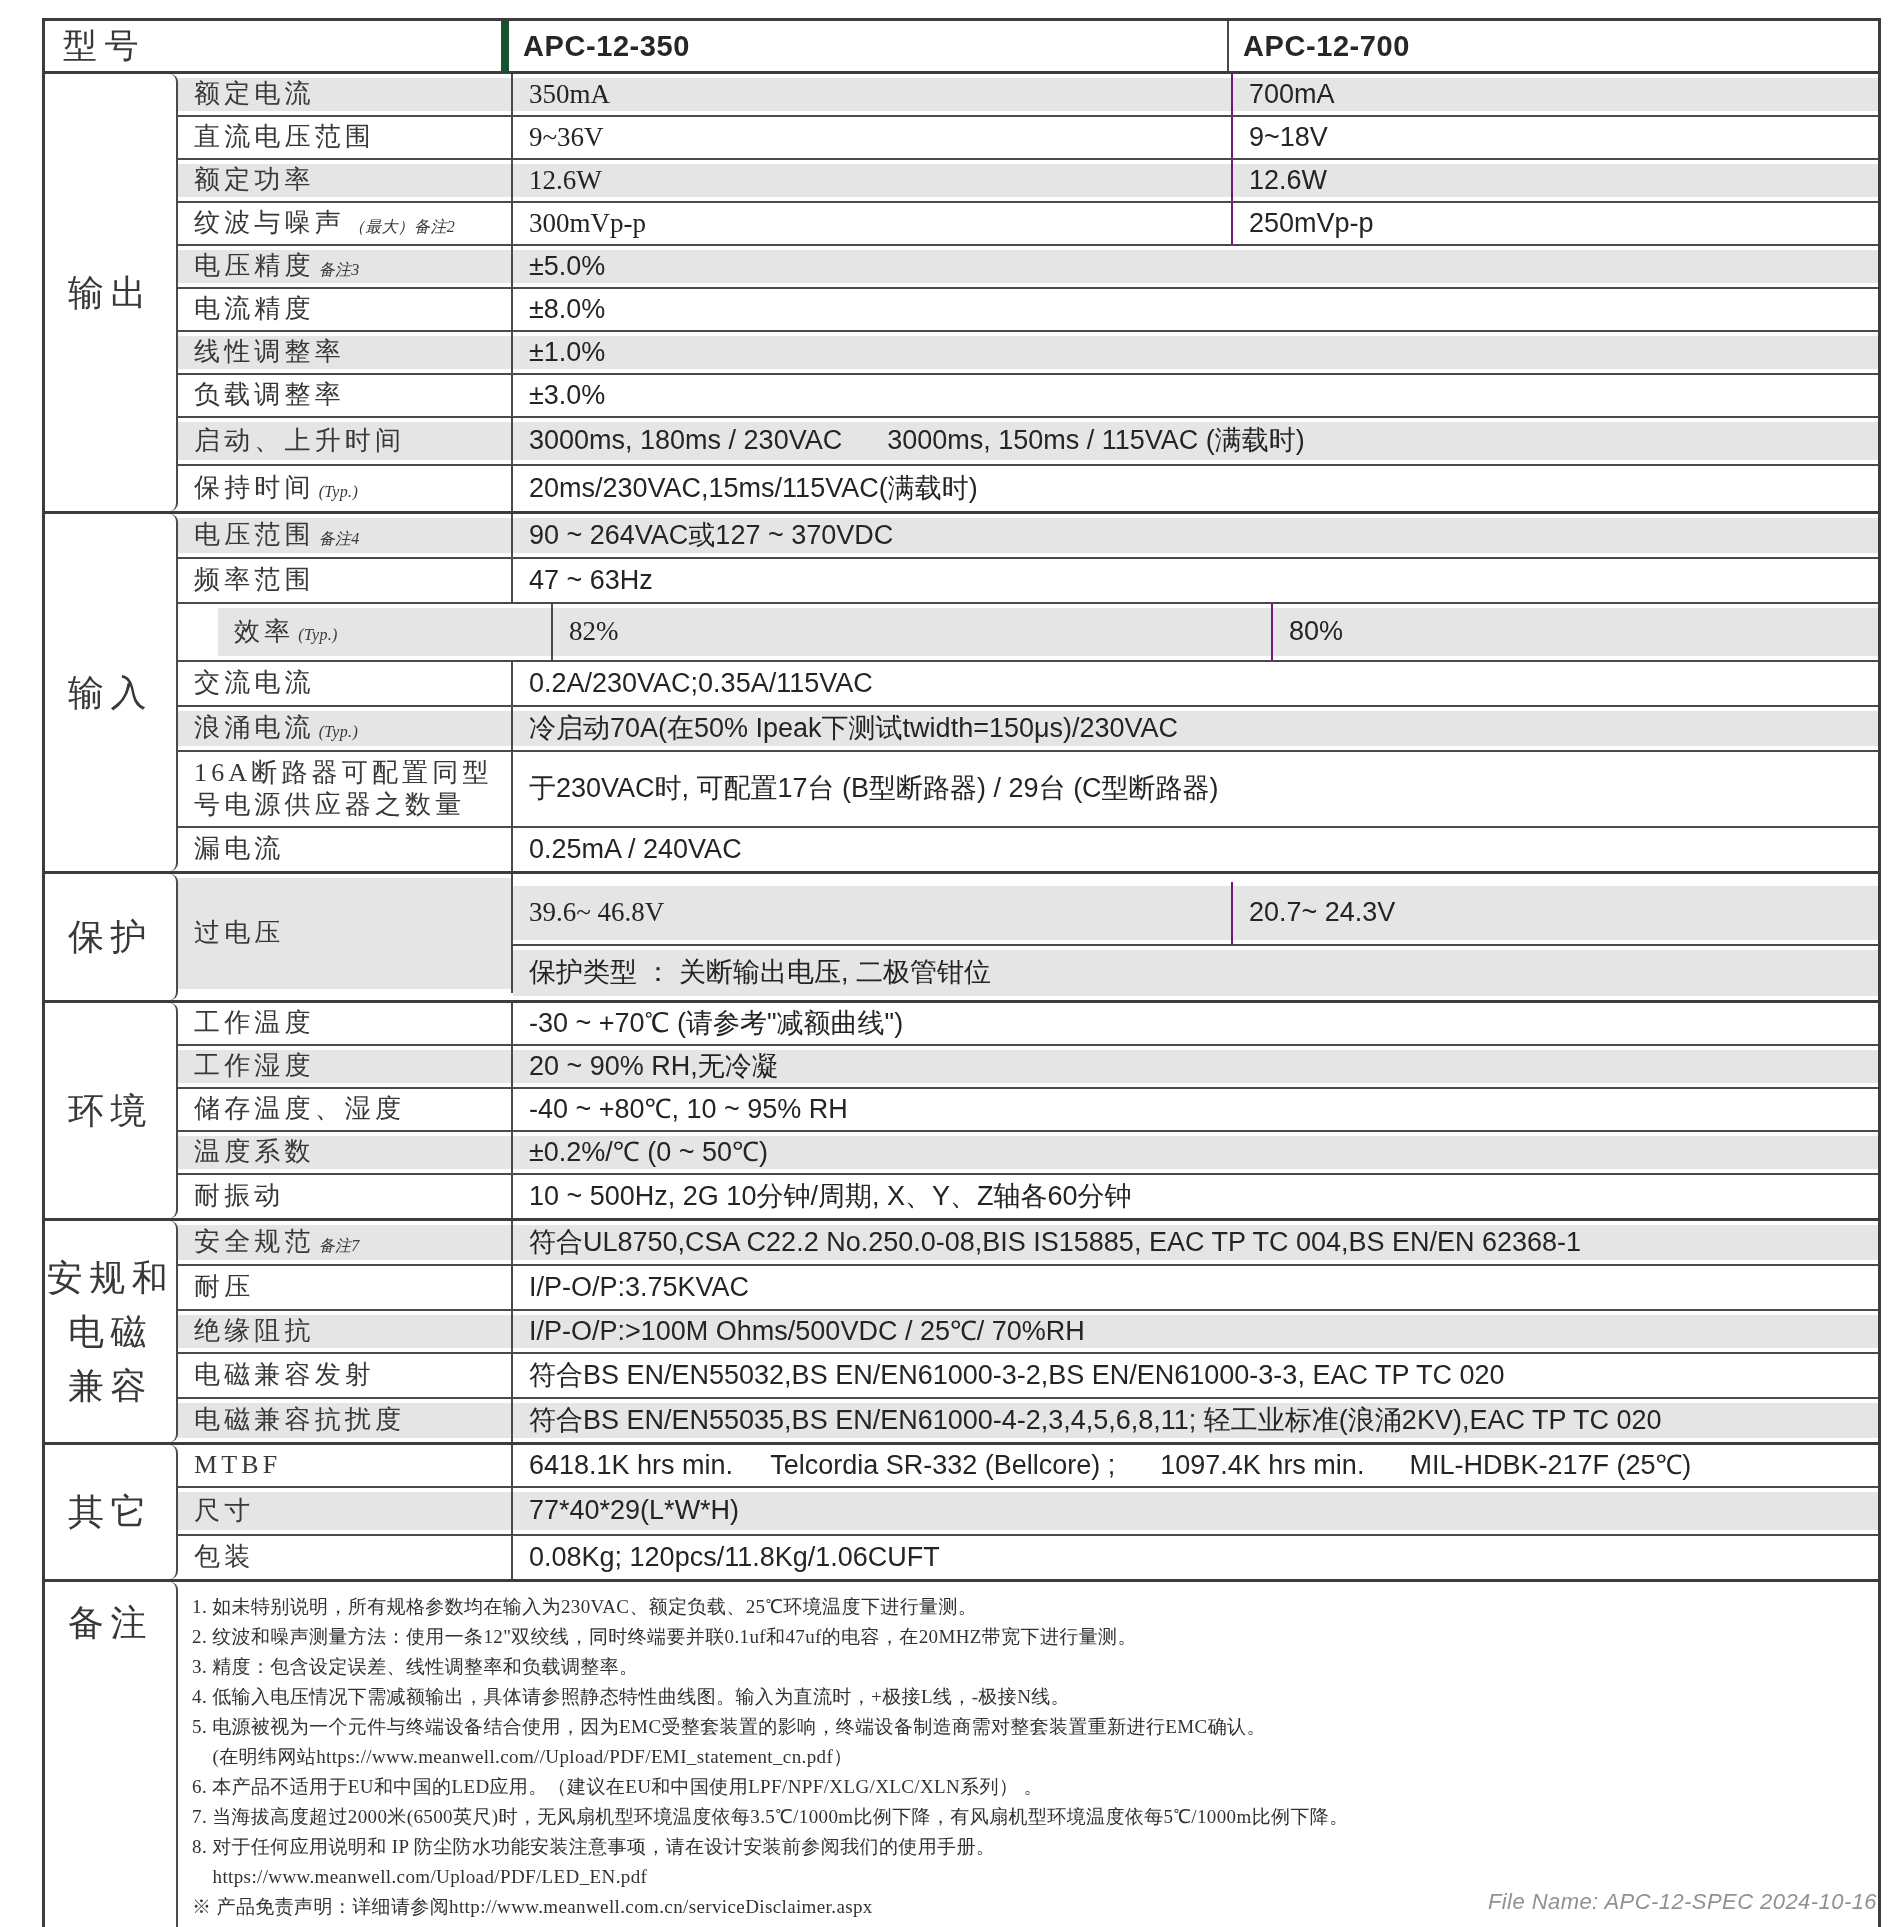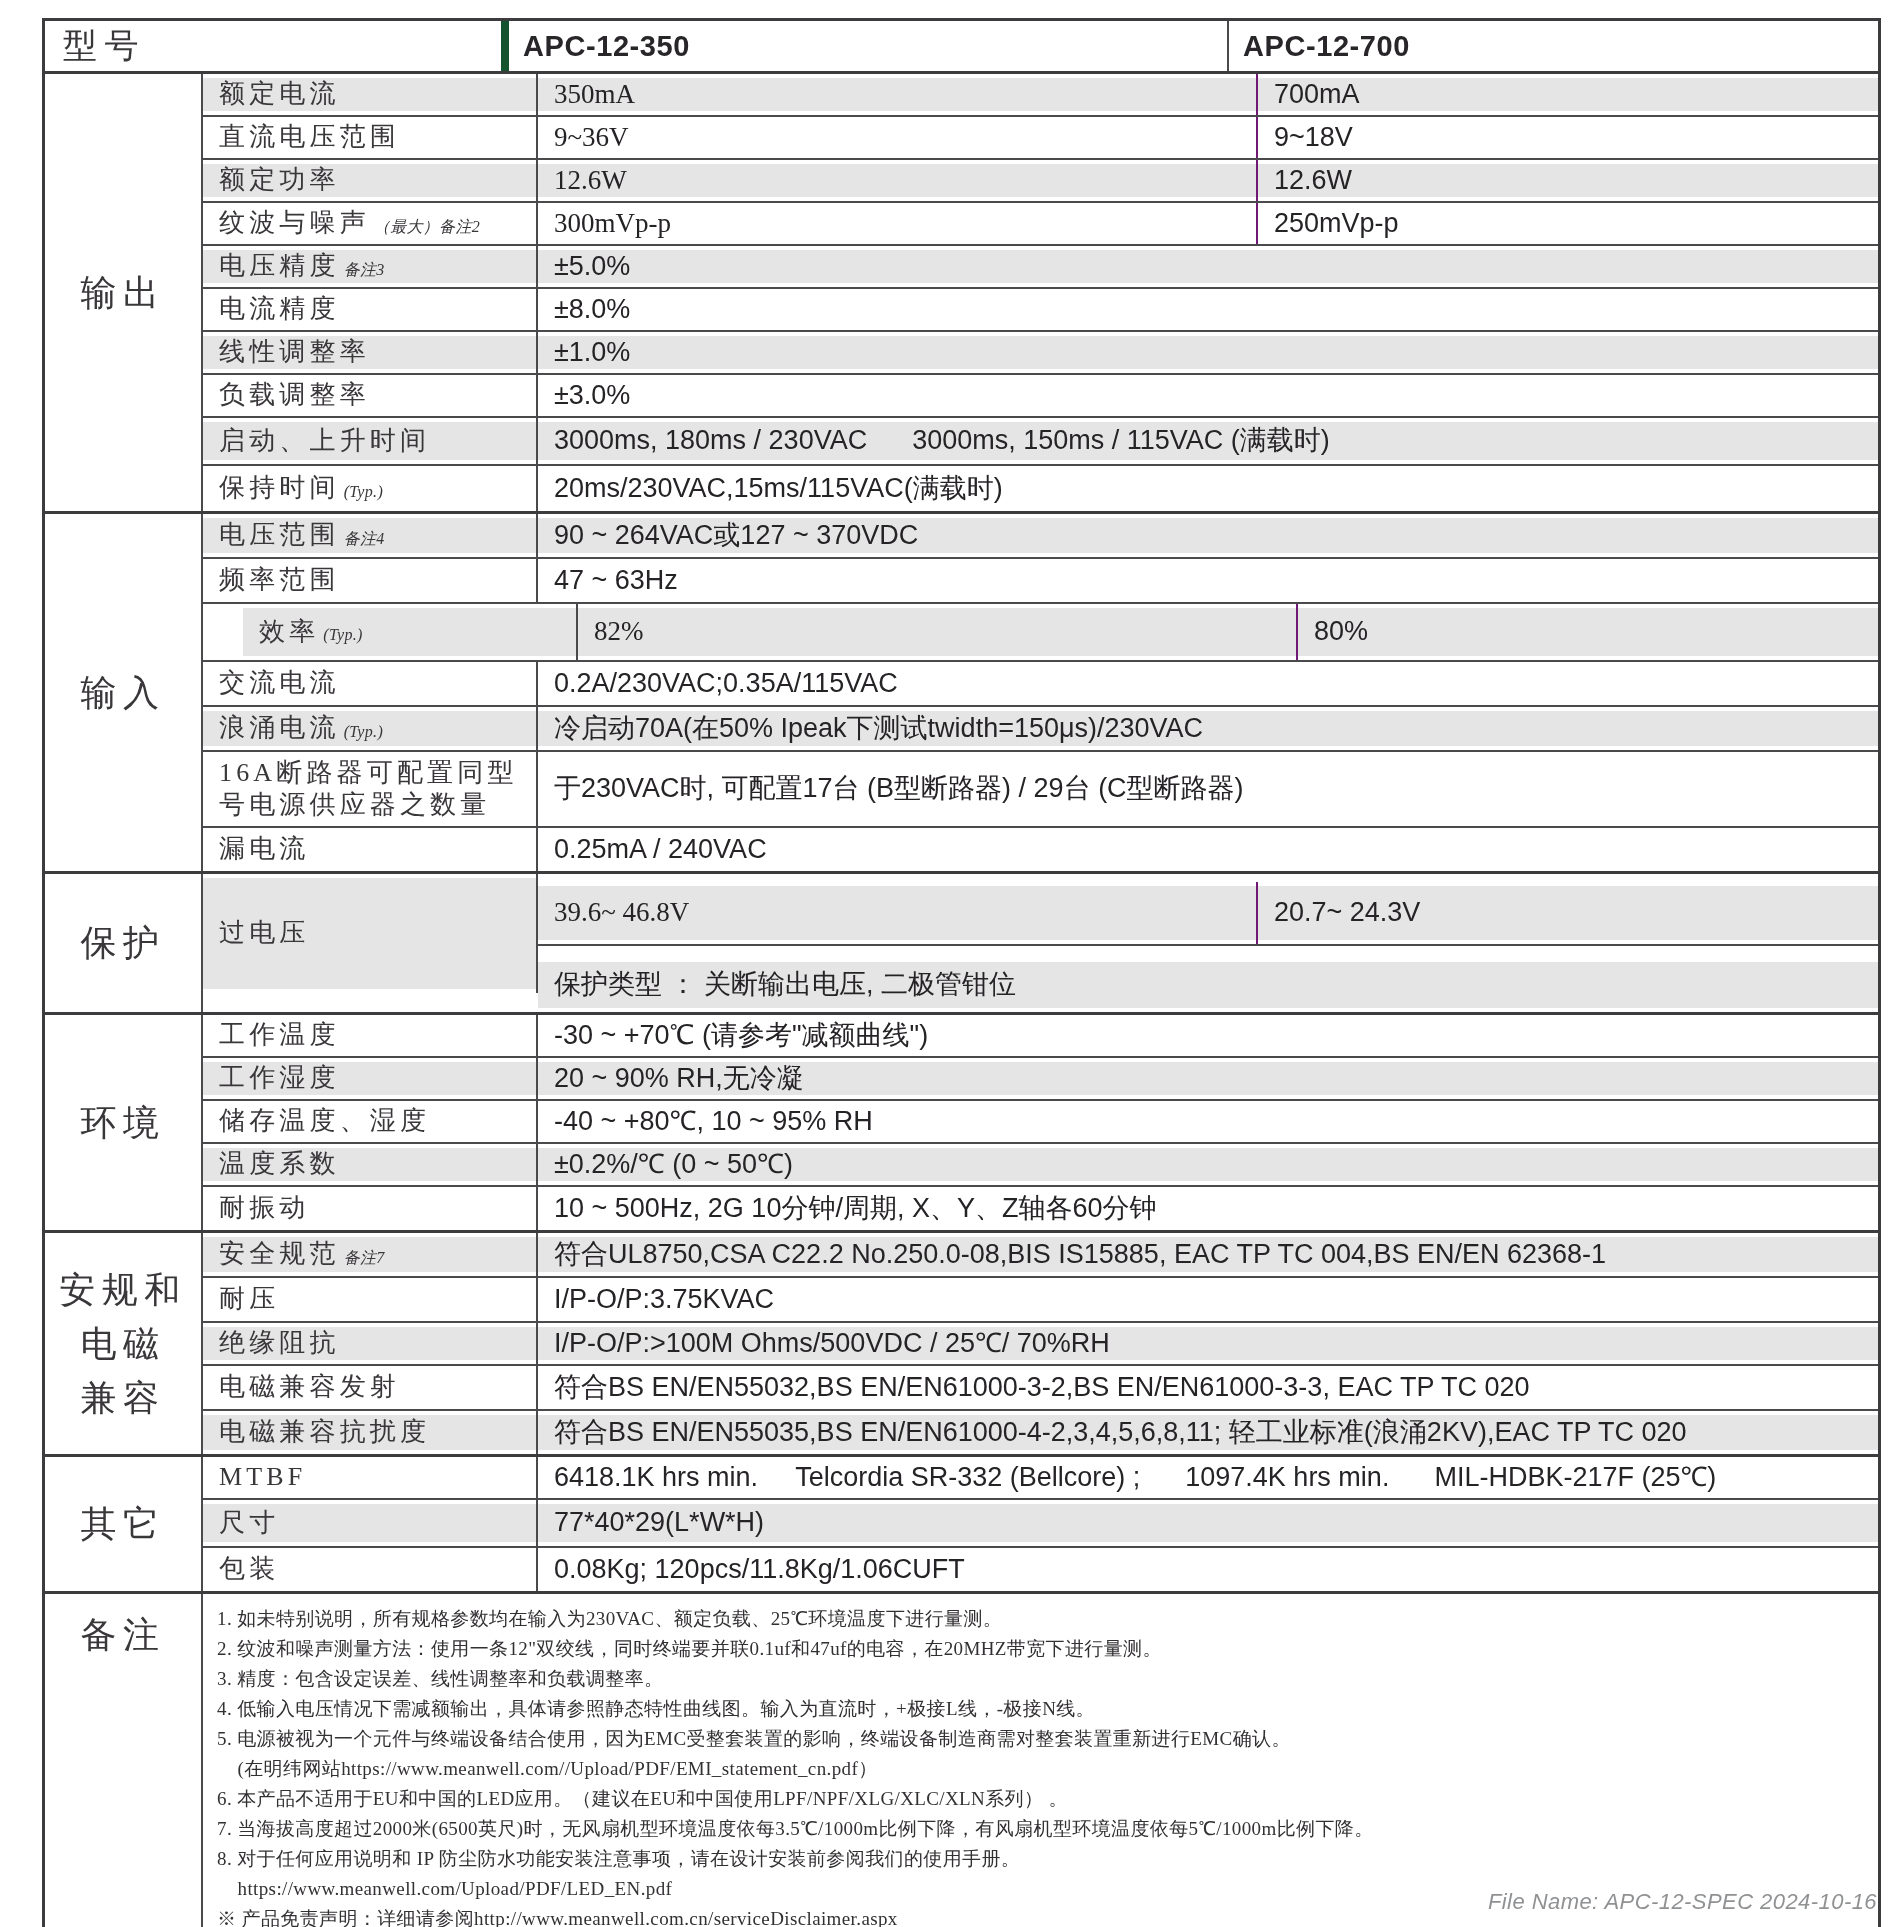--- a/index.html
+++ b/index.html
@@ -11,42 +11,42 @@
   
   .hdr{display:flex;border-bottom:3px solid #3c3c3e;height:50px;}
   .hdr .model-cell{width:464px;border-right:8px solid #14532d;display:flex;align-items:center;
     padding-left:18px;font-family:Liberation Serif, serif;font-size:34px;letter-spacing:0.22em;color:#3a373a;box-sizing:border-box;}
   .hdr .model-name{width:720px;border-right:2px solid #4a4a4c;display:flex;align-items:center;
     padding-left:14px;font-weight:bold;font-size:29px;letter-spacing:0.02em;box-sizing:border-box;}
   .hdr .model-name.last{flex:1;border-right:none;}
   
   .sec-block{display:flex;border-bottom:3px solid #3c3c3e;}
   .sec-block.last{border-bottom:none;}
-  .sec-label{width:158px;border-right:2px solid #4a4a4c;display:flex;align-items:center;justify-content:center;
+  .sec-label{width:133px;border-right:2px solid #4a4a4c;display:flex;align-items:center;justify-content:center;
     font-family:"Liberation Serif",serif;font-size:36px;letter-spacing:0.18em;color:#3a373a;
-    text-align:center;white-space:pre-line;box-sizing:border-box;line-height:1.5;}
+    text-align:center;white-space:pre-line;box-sizing:border-box;line-height:1.5;border-radius:8px;}
   .sec-rows{flex:1;display:flex;flex-direction:column;min-width:0;}
   .row{display:flex;border-bottom:2px solid #4a4a4c;box-sizing:border-box;}
   .row:last-child{border-bottom:none;}
   .cell{box-sizing:border-box;display:flex;align-items:center;min-width:0;}
   .param{width:335px;border-right:2px solid #4a4a4c;padding-left:16px;
     font-family:"Liberation Serif",serif;font-size:26px;letter-spacing:0.16em;color:#3a373a;white-space:pre-line;line-height:1.25;}
   .param .note{font-size:16px;letter-spacing:0.02em;margin-left:4px;align-self:center;transform:translateY(3px);font-style:italic;}
   .val{font-size:27px;padding-left:16px;white-space:pre-wrap;line-height:1.15;color:#262327;}
   .v1{width:720px;border-right:2px solid #701a75;font-family:Liberation Serif, serif;}
   .v2{flex:1;}
   .vspan{flex:1;}
   
   .shaded .cell, .cell.shaded-cell{
     background:#e5e5e5;
     box-shadow:inset 0 4px 0 0 #ffffff, inset 0 -4px 0 0 #ffffff;
   }
   
   .h43{height:43px;} .h45{height:45px;} .h48{height:48px;} .h53{height:58px;padding-left:40px;}
-  .h77{height:76px;} .h65{height:64px;margin-top:8px;} .h55{height:54px;margin-top:12px;}
+  .h77{height:76px;} .h65{height:64px;margin-top:8px;} .h55{height:54px;}
   
   .protect{display:flex;}
   .protect .param{height:119px;}
   .protect-right{flex:1;display:flex;flex-direction:column;min-width:0;}
   .subrow{display:flex;box-sizing:border-box;}
   .subrow.first{border-bottom:2px solid #4a4a4c;}
   
   .notes-block .sec-label{align-items:flex-start;padding-top:14px;}
   .notes-cell{flex:1;padding:10px 14px 12px 14px;box-sizing:border-box;min-height:353px;}
   .note-line{font-size:19px;line-height:30px;white-space:pre-wrap;color:#333033;

